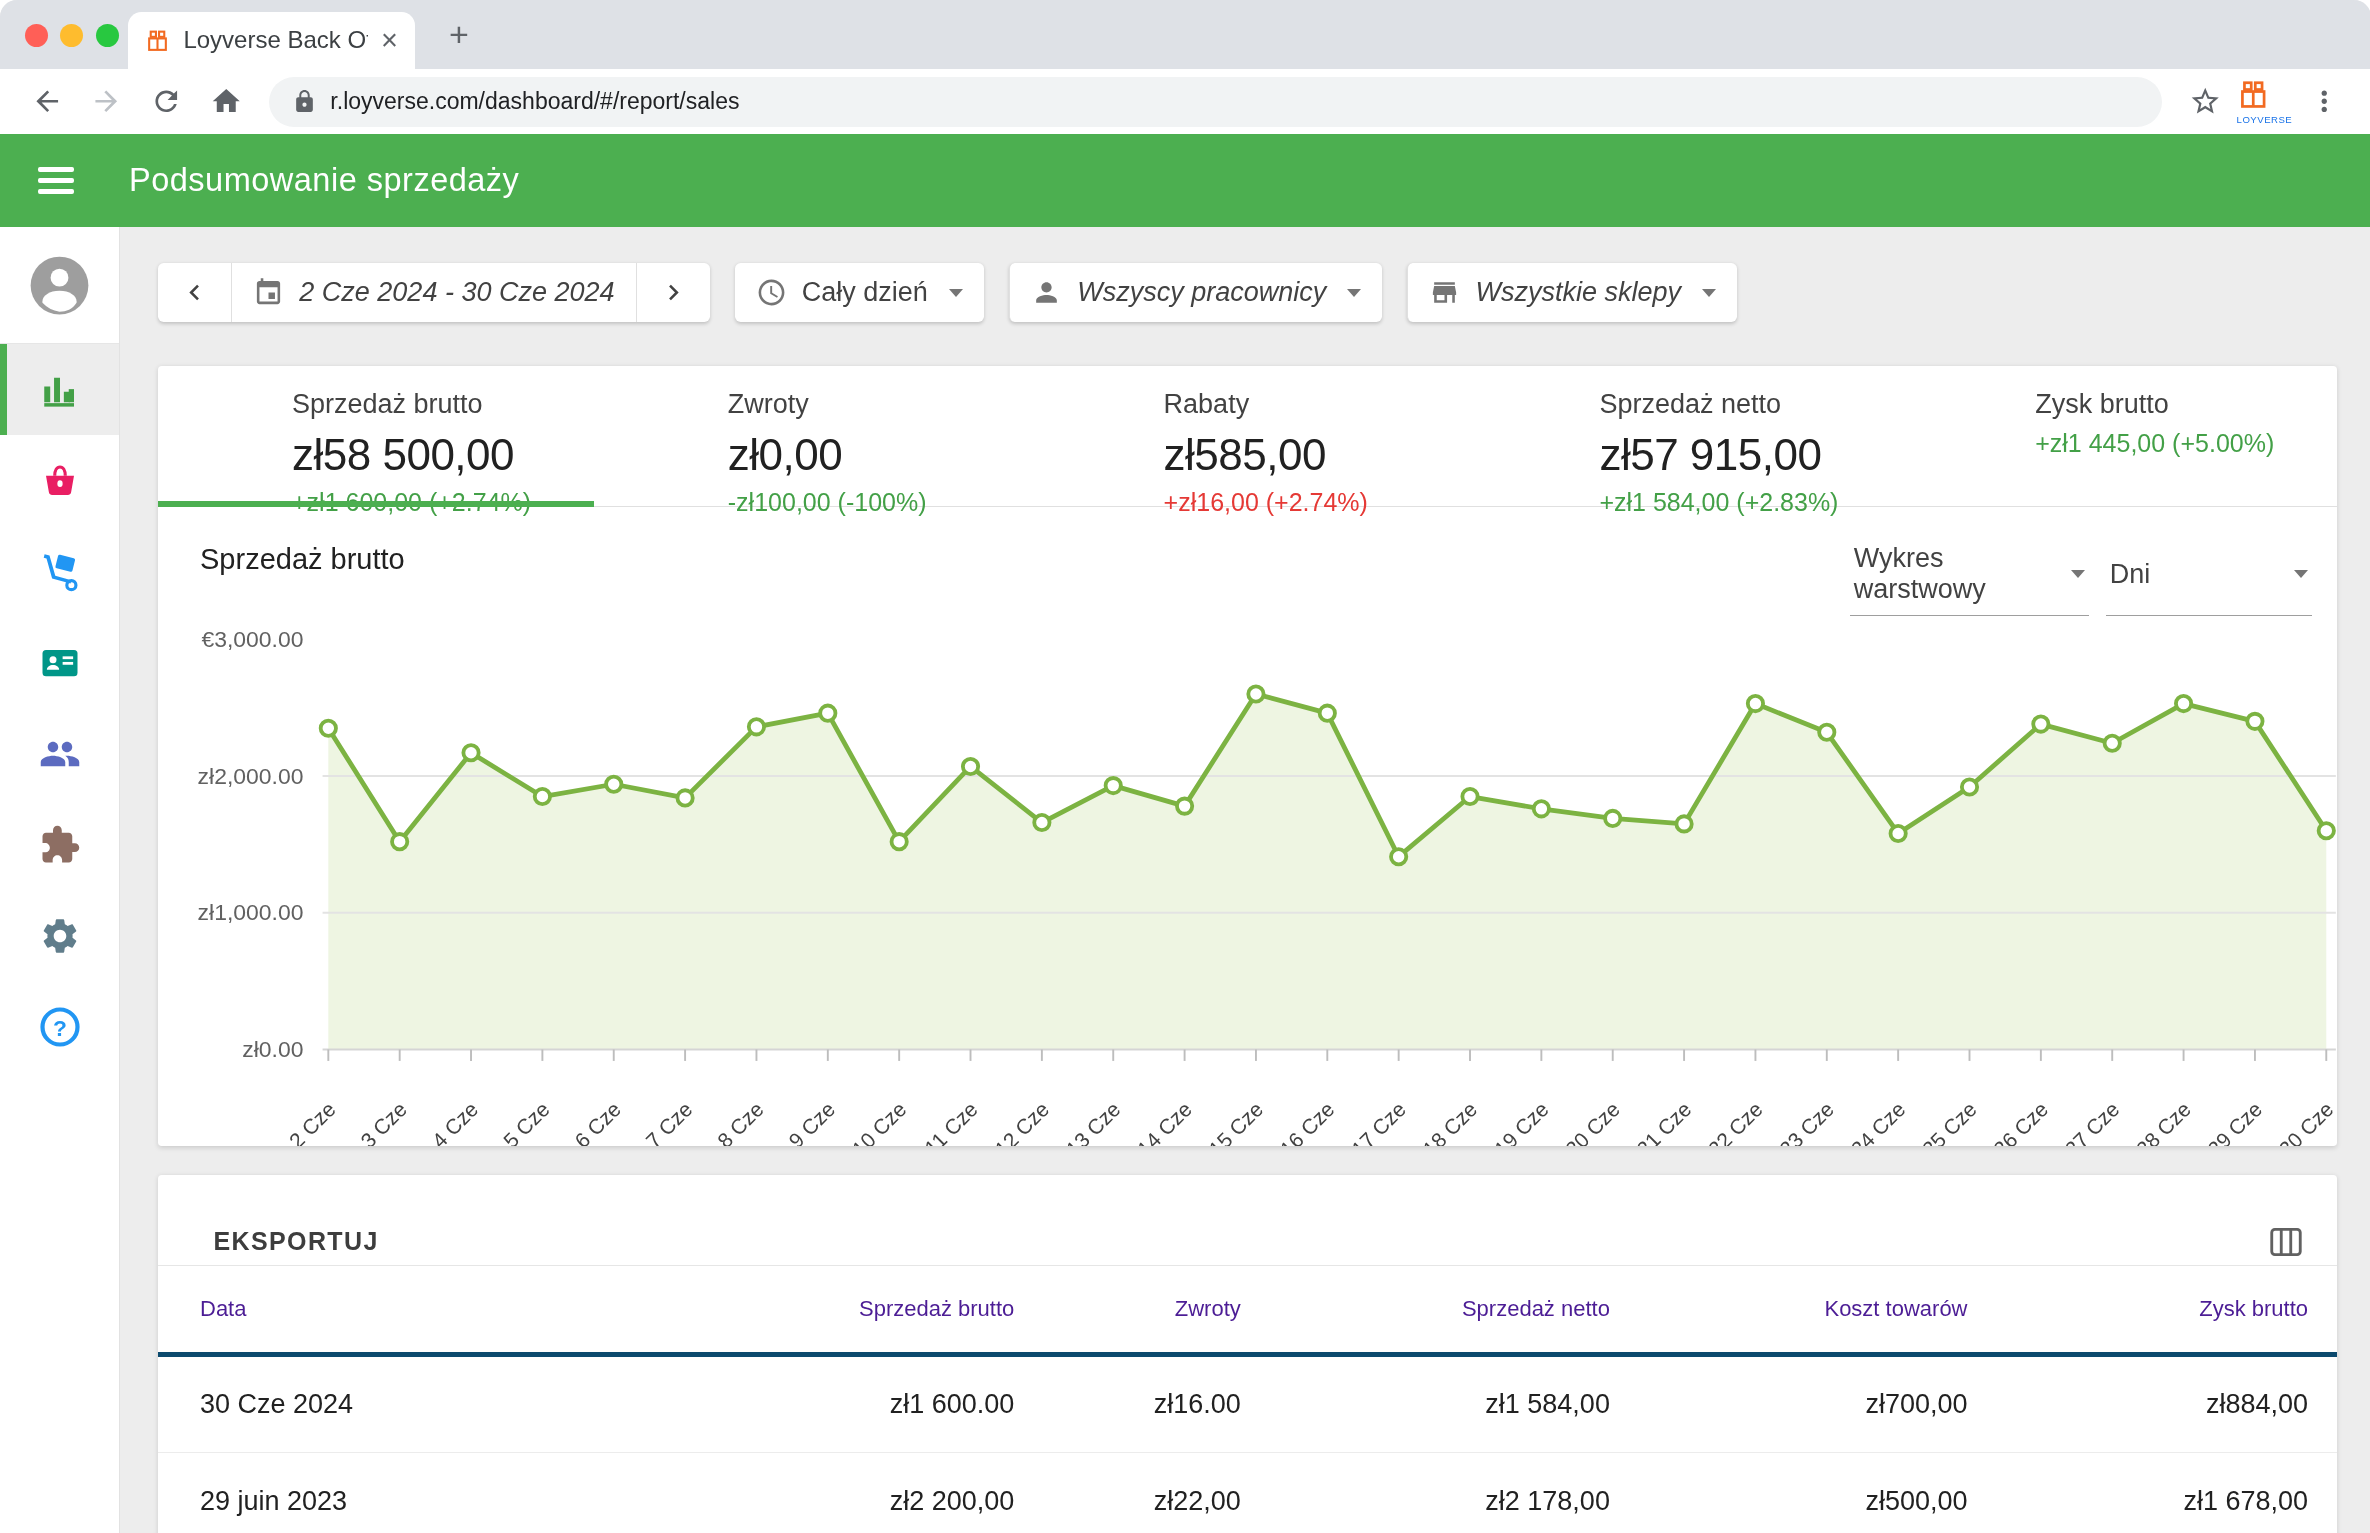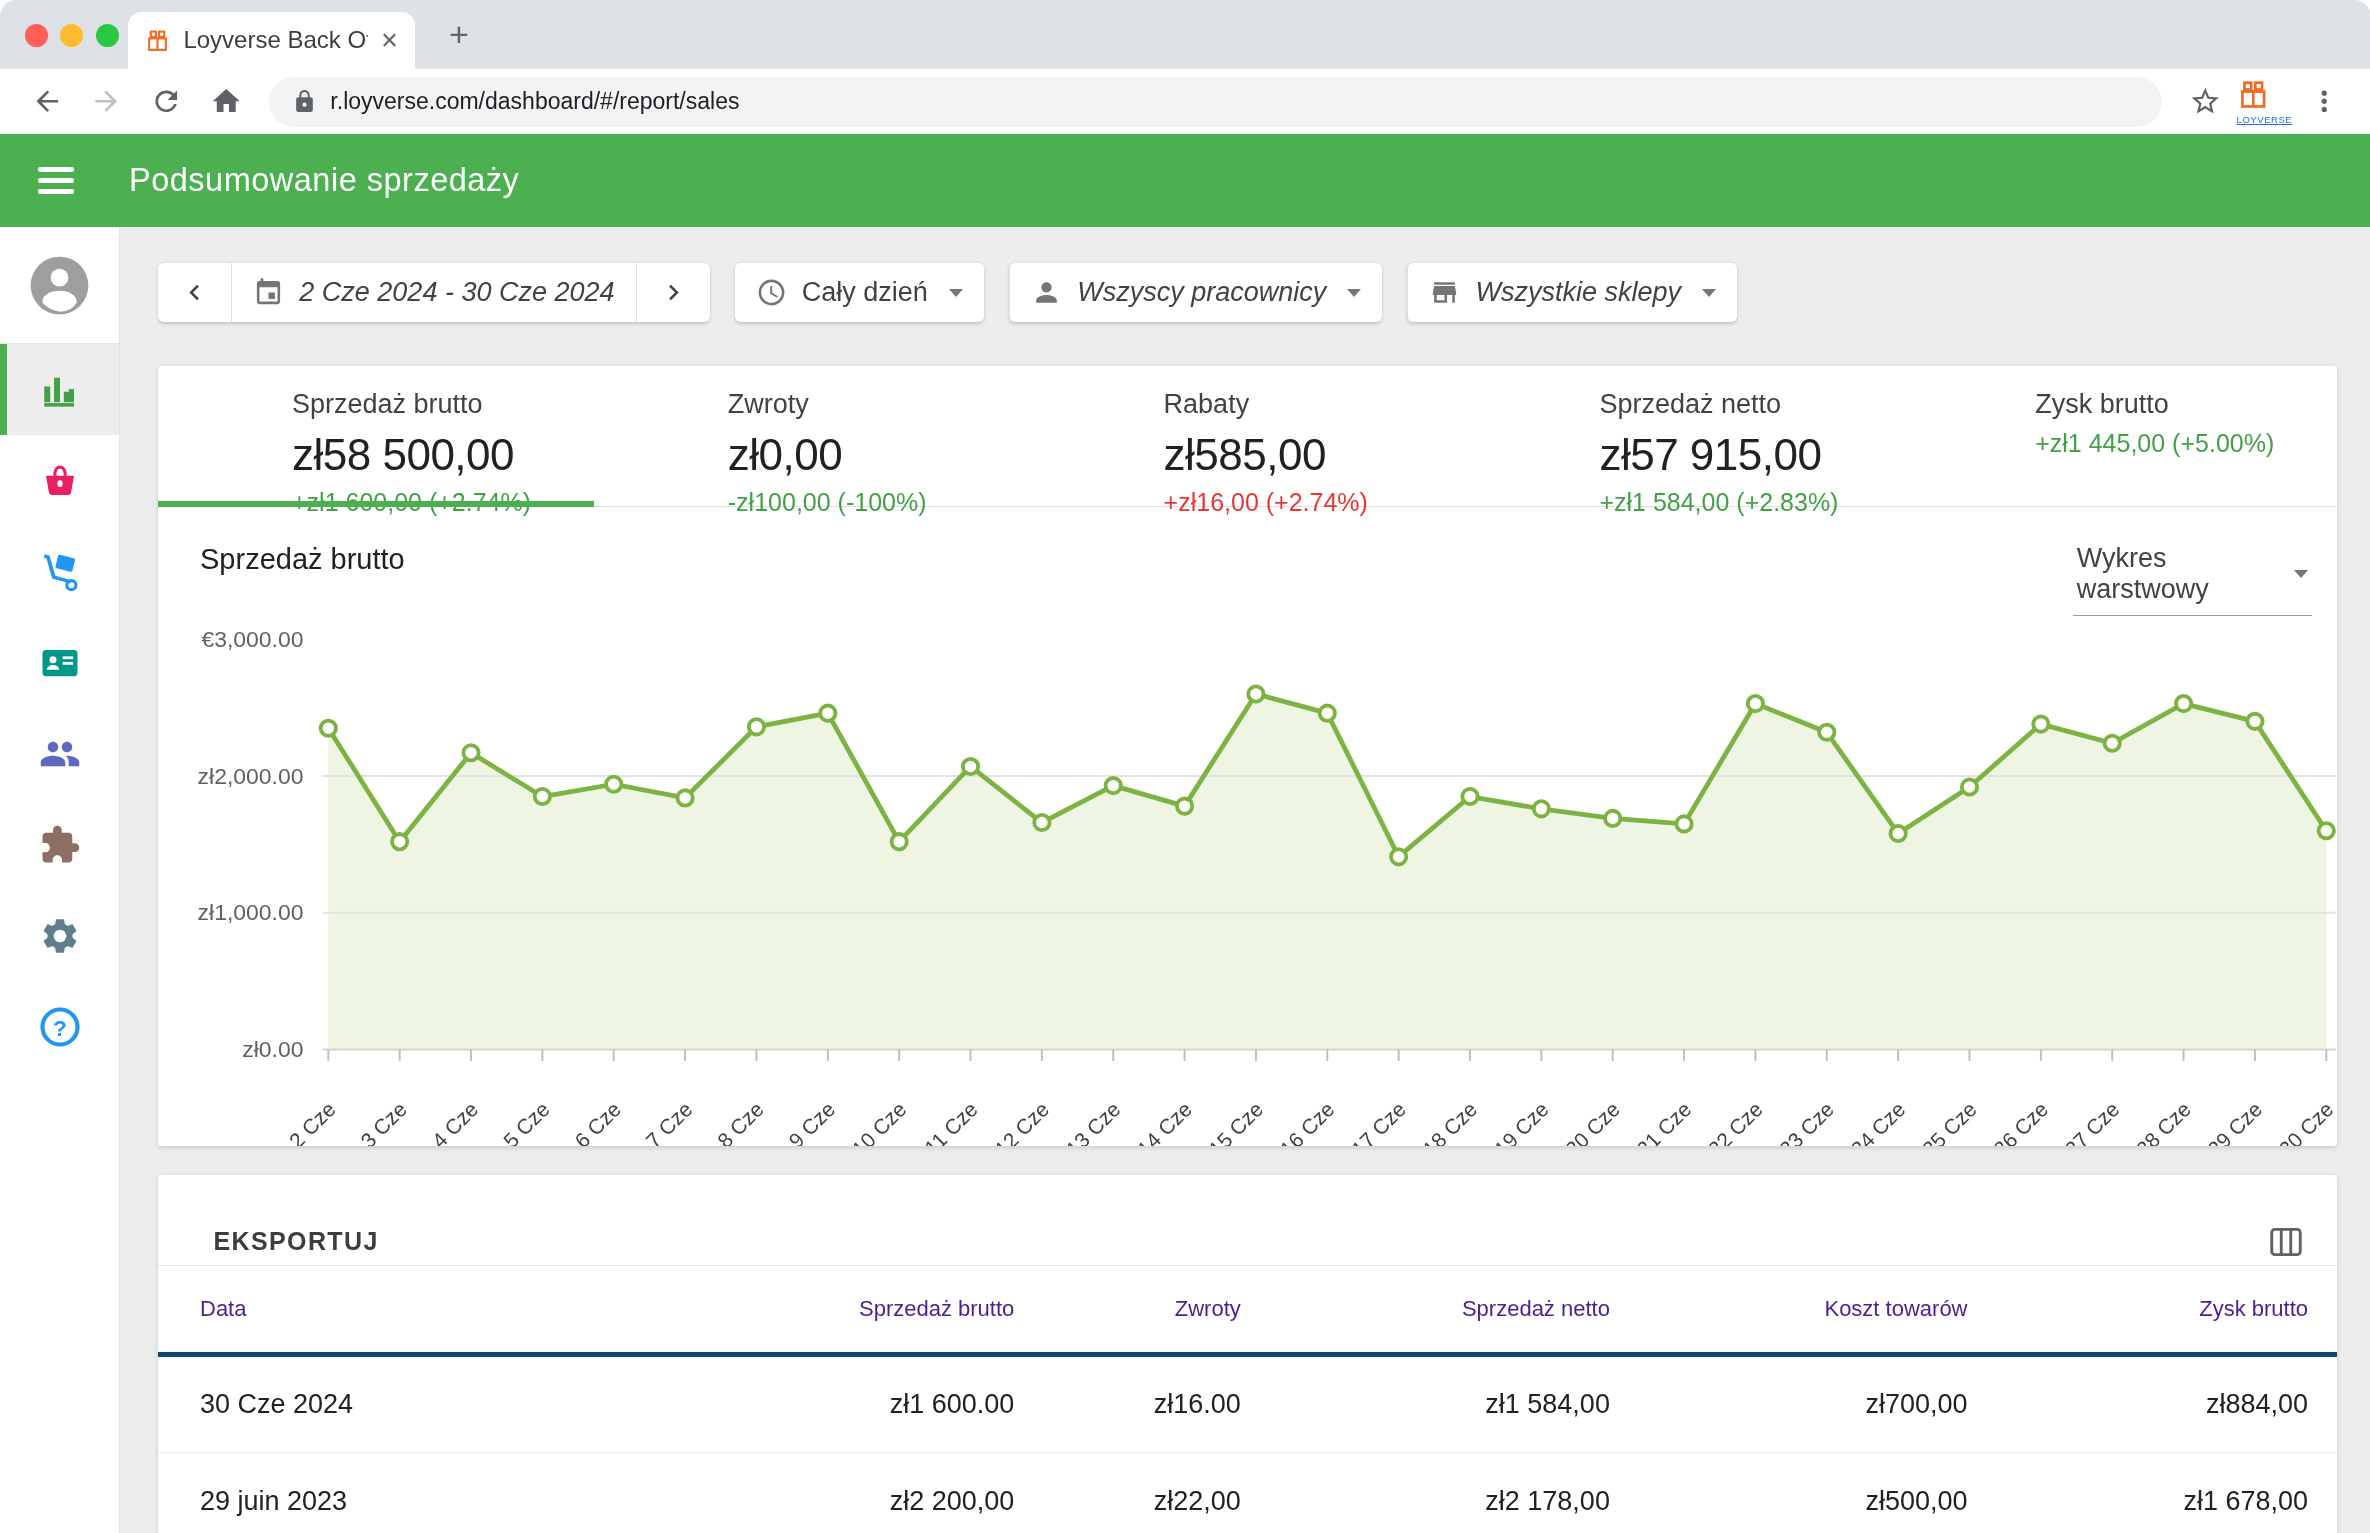--- a/index.html
+++ b/index.html
@@ -19,21 +19,21 @@
   .tab-close { font-size:29px; color:#5f6368; line-height:1; }
   .newtab { position:absolute; left:440px; top:15.3px; width:38px; height:38px; font-size:34px;
     color:#5f6368; display:flex; align-items:center; justify-content:center; }
   .urlrow { height:65px; background:#fff; display:flex; align-items:center; padding:0 21px; gap:7.6px; flex:none; }
   .navic { width:52px; height:52px; display:flex; align-items:center; justify-content:center; flex:none; }
   .navic svg { width:32.5px; height:32.5px; }
   .omnibox { flex:1; height:50px; background:#f1f3f4; border-radius:25px; display:flex;
     align-items:center; padding:0 23px; gap:13.4px; margin:0 9.6px; }
   .omnibox svg { width:25px; height:25px; flex:none; }
   .url-text { font-size:23px; color:#202124; }
-  .ext-cap { font-size:9.6px; color:#1a73e8; text-align:center; letter-spacing:0.5px;text-decoration:underline; }
+  .ext-cap { font-size:9.6px; color:#1a73e8; text-align:center; letter-spacing:0.5px; }
 
   
   .appbar { height:93px; background:#4caf50; display:flex; align-items:center; padding:0 38px; gap:55px; flex:none; }
   .hamburger { width:36px; height:27px; display:flex; flex-direction:column; justify-content:space-between; }
   .hamburger i { height:4.8px; background:#fff; border-radius:1.9px; display:block; }
   .appbar-title { color:#fff; font-size:32.5px; font-weight:400; letter-spacing:0.5px; }
 
   
   .app-body { flex:1; display:flex; min-height:0; }
   .sidebar { width:120px; background:#fff; border-right:1px solid #e2e2e2; flex:none;
@@ -314,20 +314,24 @@
             <div class="kpi-delta" style="color: rgb(67, 160, 71);">+zł1 445,00 (+5.00%)</div>
           </div>
           <div class="kpi-indicator"></div>
         </div>
 
         <div class="chart-header">
           <span class="chart-title">Sprzedaż brutto</span>
           <span class="chart-selects">
             <span class="select select-type">
               <span>Wykres warstwowy</span>
+              <span class="caret"></span>
+            </span>
+            <span class="select select-gran">
+              <span>Dni</span>
               <span class="caret"></span>
             </span>
           </span>
         </div>
 
         <svg id="chart-svg" width="2178" height="521" viewBox="0 0 2278 545">
             <path d="M178 444 L178 107.94999999999999 L252.64285714285714 226.64 L327.2857142857143 133.69 L401.92857142857144 179.45 L476.57142857142856 166.58000000000004 L551.2142857142858 180.88 L625.8571428571429 106.52000000000004 L700.5 92.22000000000003 L775.1428571428571 226.64 L849.7857142857143 147.99 L924.4285714285714 206.62 L999.0714285714286 168.01 L1073.7142857142858 189.45999999999998 L1148.357142857143 72.19999999999999 L1223 92.22000000000003 L1297.642857142857 242.37 L1372.2857142857142 179.45 L1446.9285714285713 192.32 L1521.5714285714287 202.32999999999998 L1596.2142857142858 208.04999999999998 L1670.857142857143 82.20999999999998 L1745.5 112.24000000000001 L1820.142857142857 218.06000000000003 L1894.7857142857142 169.44 L1969.4285714285713 103.66000000000003 L2044.0714285714287 123.68 L2118.714285714286 82.20999999999998 L2193.357142857143 100.79999999999995 L2268 215.20000000000002 L2268 444 Z" fill="#eef5e2"></path>
             <text x="152" y="23" text-anchor="end" class="ytick">€3,000.00</text>
             <line x1="172" x2="2278" y1="158" y2="158" stroke="#e3e3e3" stroke-width="2"></line>
             <text x="152" y="166" text-anchor="end" class="ytick">zł2,000.00</text>

